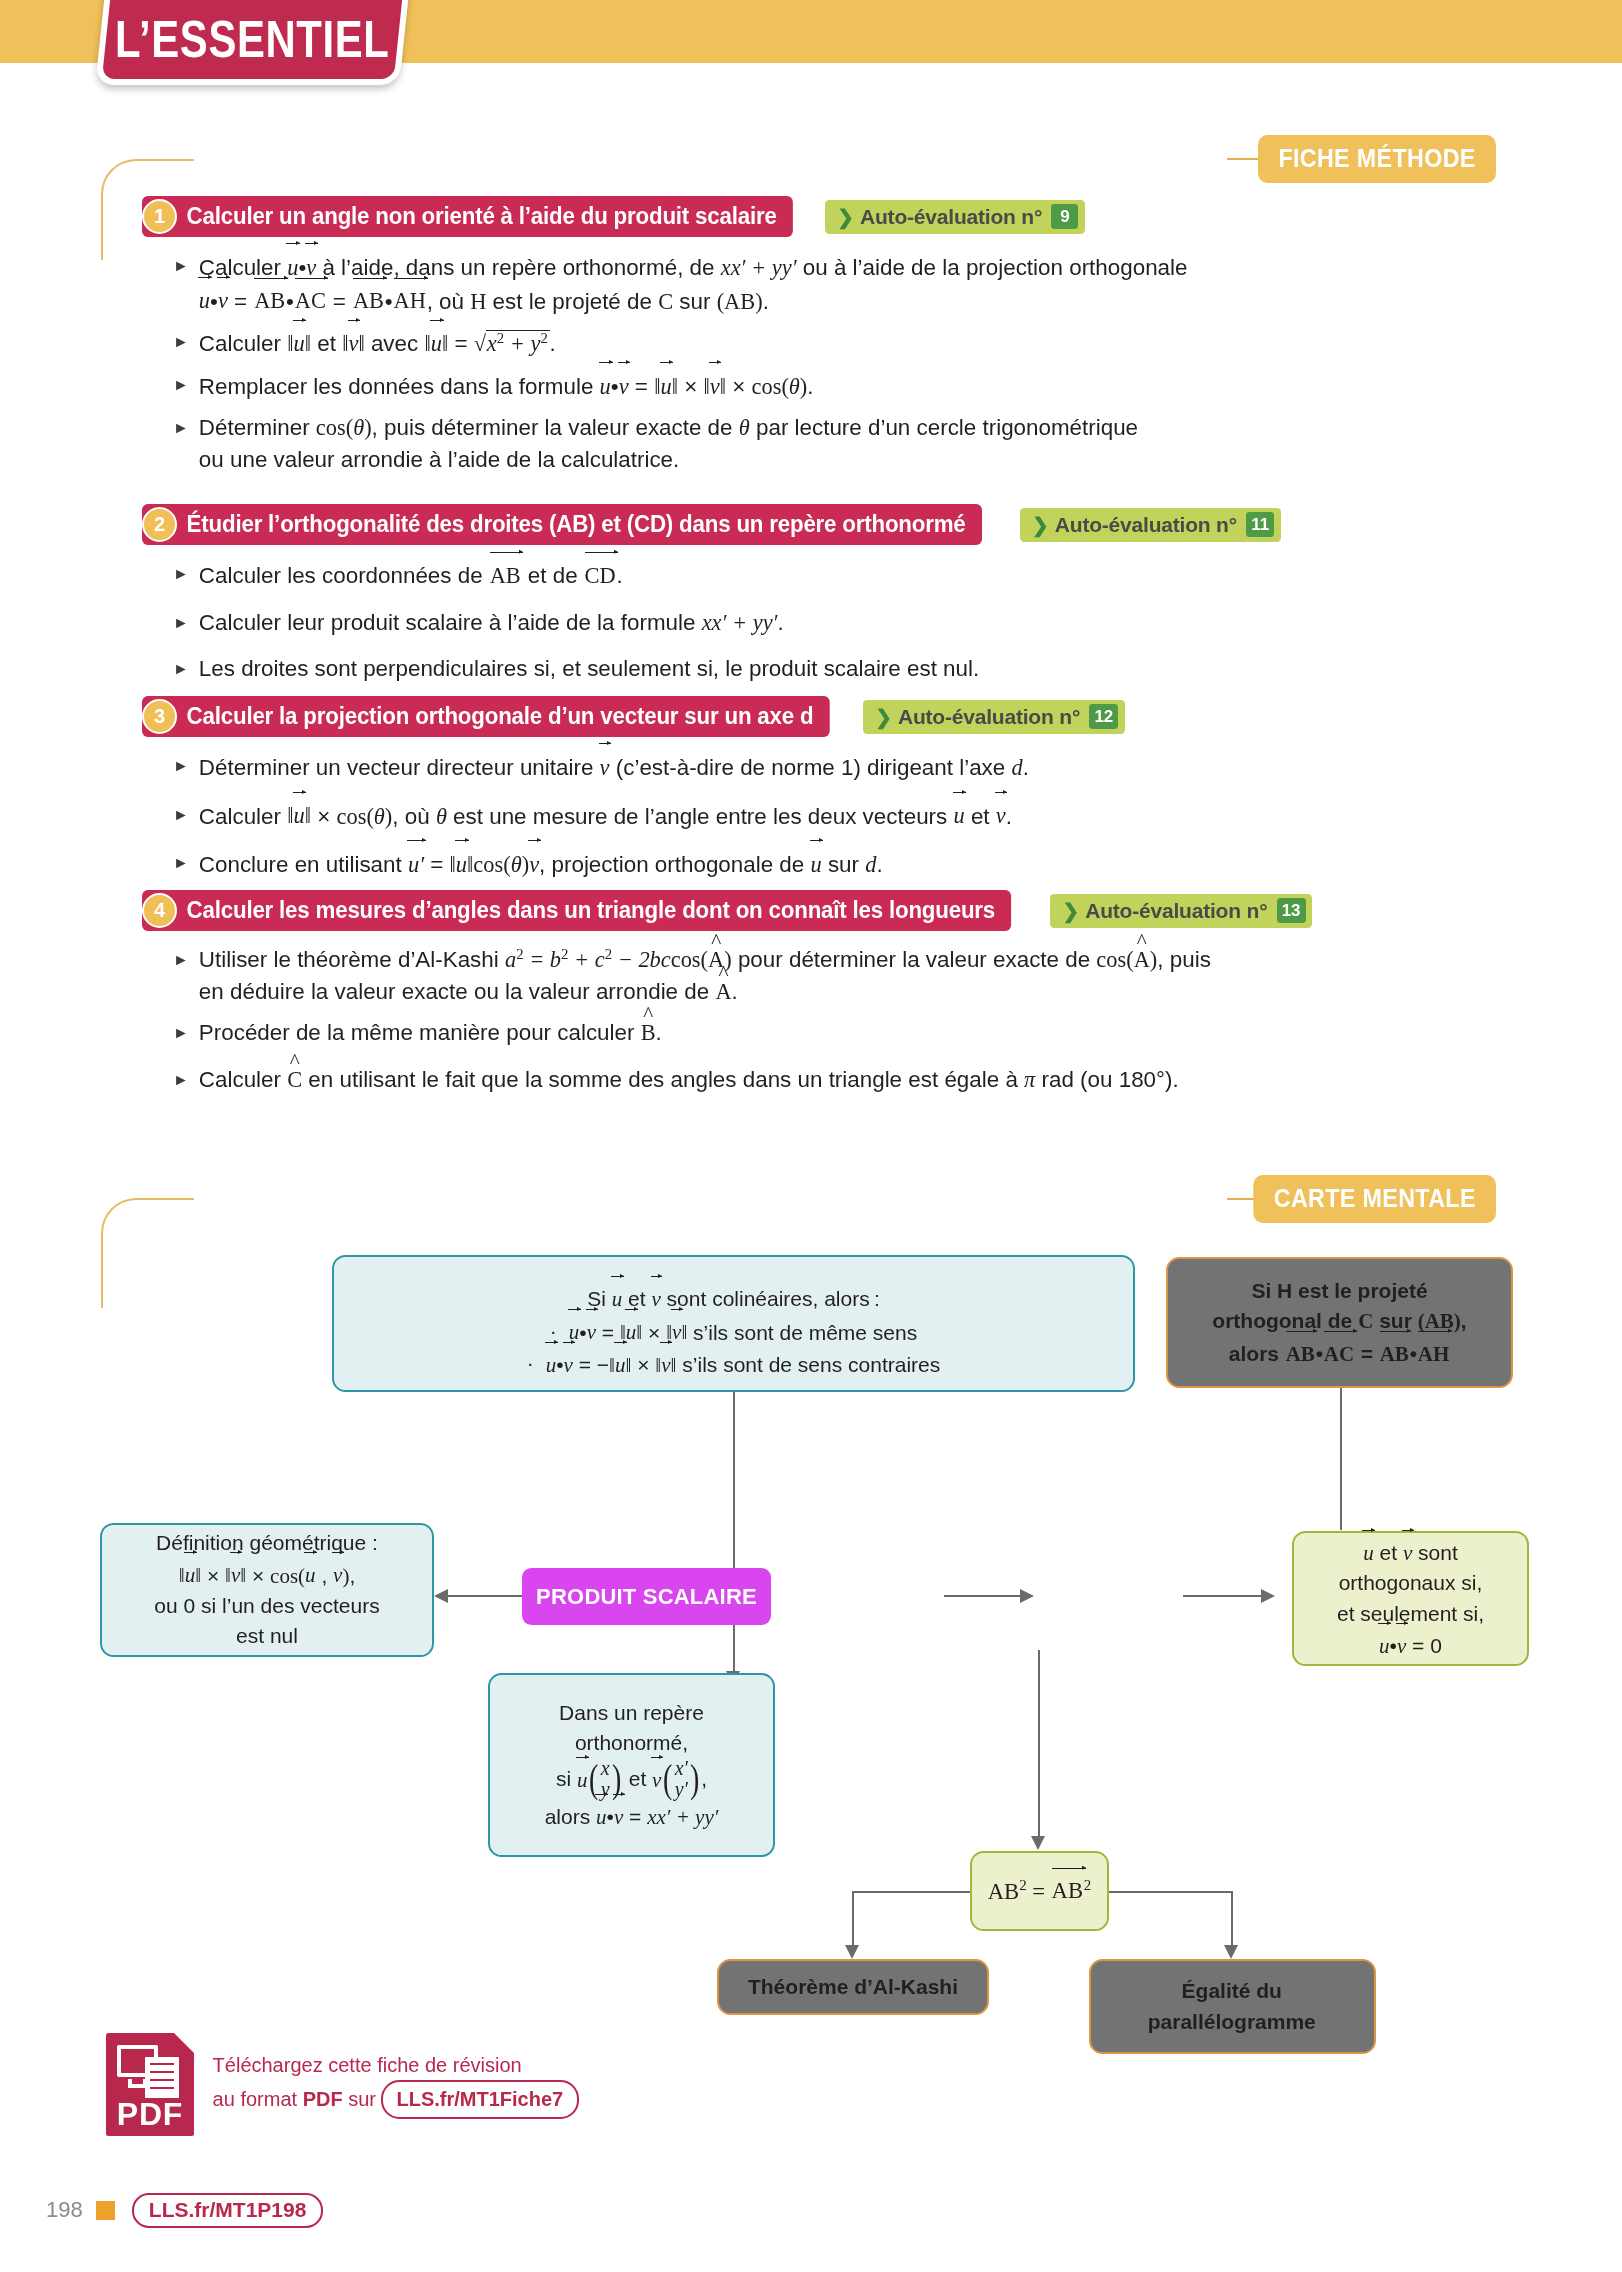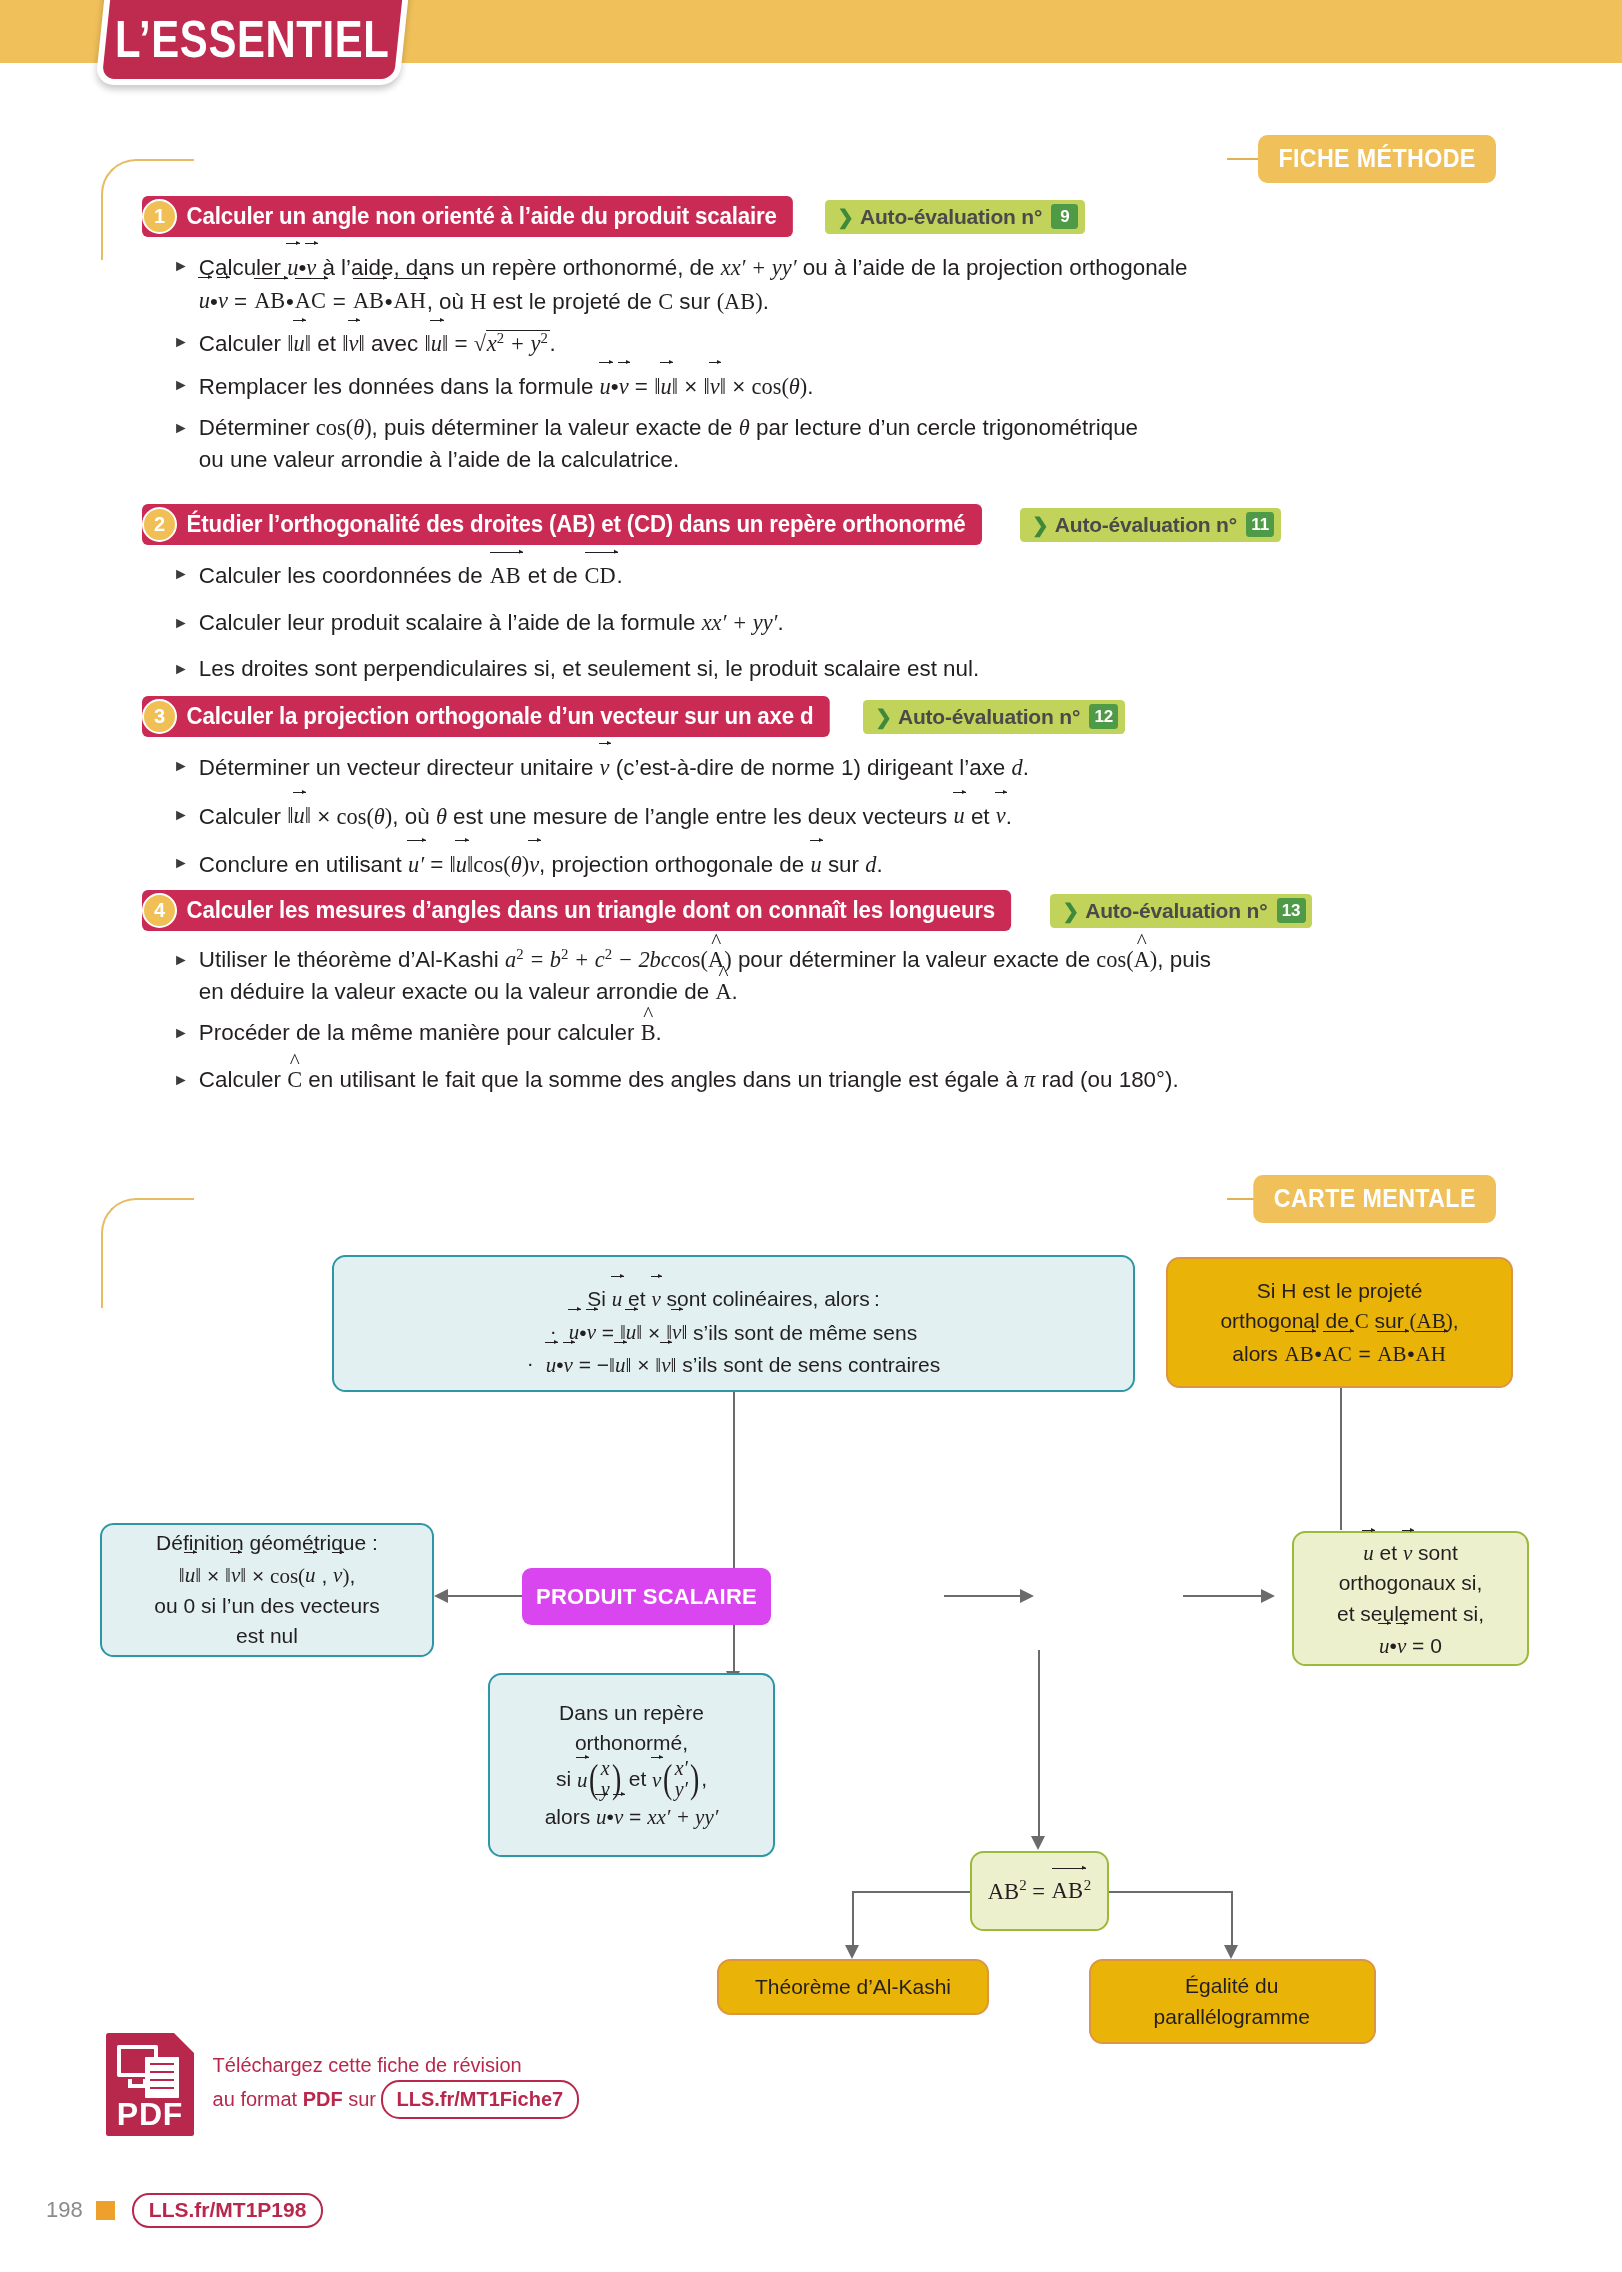--- a/index.html
+++ b/index.html
@@ -213,21 +213,21 @@
     display: flex; align-items: center; justify-content: center;
     text-align: center;
     font-size: 21px;
     line-height: 1.45;
     padding: 10px 13.5px;
     color: #231f20;
     z-index: 2;
   }
   .node.cyan  { background: #e2f0f2; border: 2.5px solid #2d97a6; }
   .node.olive { background: #edf0cd; border: 2.5px solid #9bb93a; }
-  .node.peach { background: #eab308; border: 2.5px solid #dd9544; }
+  .node.peach { background: #737373; border: 2.5px solid #dd9544; font-weight: bold; }
   .node.pink  {
     background: #d946ef; border: none; color: #ffffff;
     font-weight: 700; font-size: 22px; letter-spacing: 0.2px;
     border-radius: 9.3px;
   }
 
   
   .pdf-block { position: absolute; left: 106px; top: 2033px; display: flex; align-items: center; }
   .pdf-icon {
     width: 88px; height: 103px;
@@ -510,21 +510,21 @@
     </div>
     <div>alors <span class="vec">u</span>•<span class="vec">v</span> = <span class="mth">xx′ + yy′</span></div>
   </div>
 
   <div class="node olive" style="left:970px; top:668px; width:139px; height:80px;">
     <span class="rm" style="font-size:1.08em;">AB<sup class="s">2</sup> = <span class="vecw">AB</span><sup class="s">2</sup></span>
   </div>
 
   <div class="node peach" style="left:717px; top:776px; width:272px; height:56px;">Théorème d’Al-Kashi</div>
 
-  <div class="node peach" style="left:1089px; top:776px; width:287px; height:85px; flex-direction:column;padding-left:12px;">
+  <div class="node peach" style="left:1089px; top:776px; width:287px; height:95px; flex-direction:column;padding-left:12px;">
     <div>Égalité du</div>
     <div>parallélogramme</div>
   </div>
 </div>
 
 <div class="pdf-block">
   <div class="pdf-icon">
     <div class="screen"></div>
     <div class="stand"></div>
     <div class="sheet">

